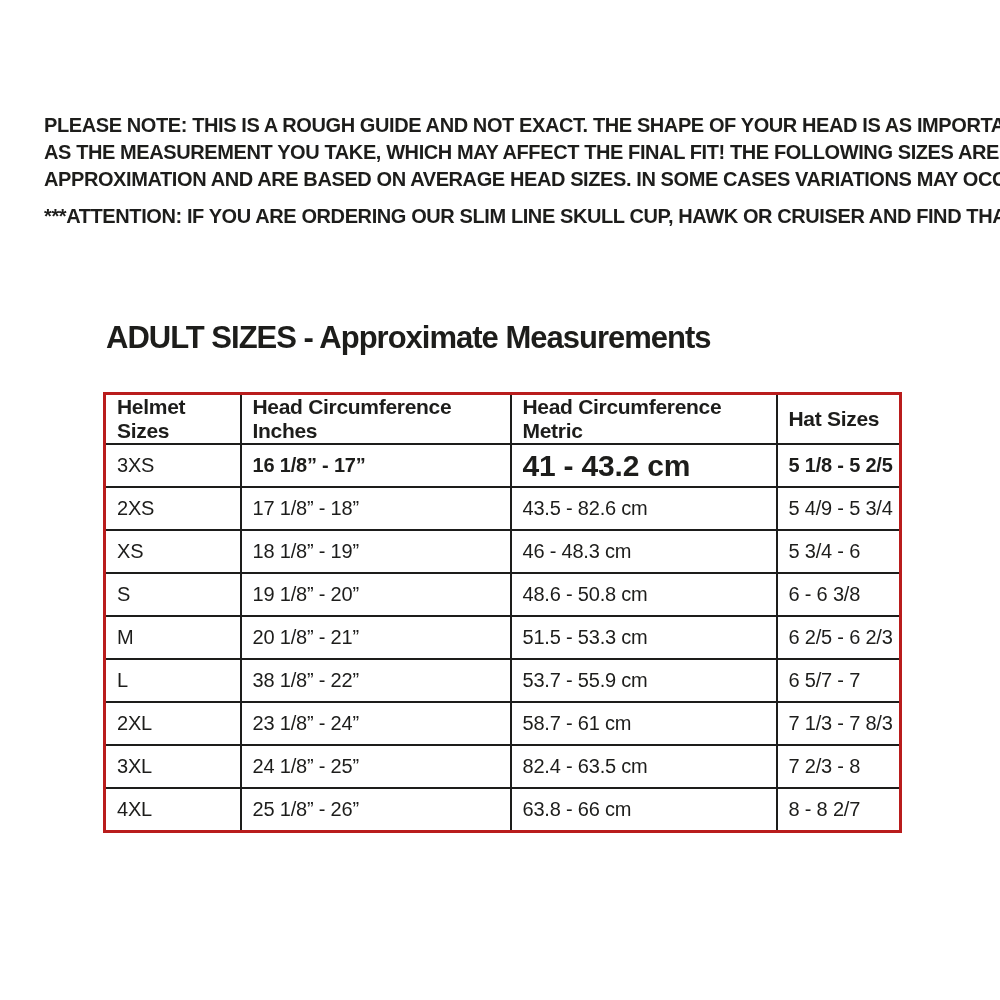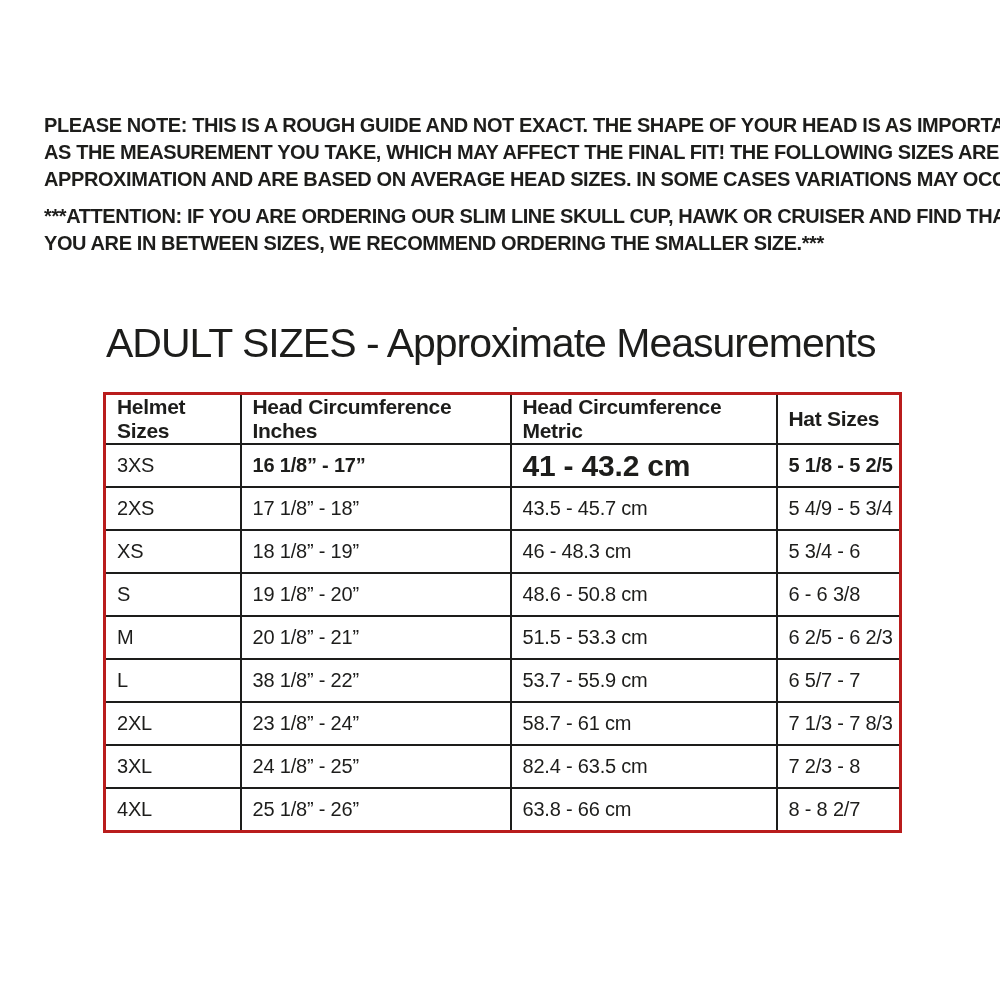--- a/index.html
+++ b/index.html
@@ -22,22 +22,22 @@
     letter-spacing: -0.4px;
   }
   .notice .line { display: block; white-space: nowrap; }
   #please-note { top: 112px; }
   #attention   { top: 203px; }
   .title {
     position: absolute;
     left: 106px;
     top: 320px;
     margin: 0;
-    font-size: 41px;
-    font-weight: 400;
+    font-size: 31px;
+    font-weight: 700;
     letter-spacing: -1px;
     white-space: nowrap;
   }
   table.sizes {
     position: absolute;
     left: 103px;
     top: 392px;
     border-collapse: collapse;
     border: 3px solid #b91c1c;
     table-layout: fixed;
@@ -71,21 +71,20 @@
 <div>
 
   <p id="please-note" class="notice">
       <span class="line">PLEASE NOTE: THIS IS A ROUGH GUIDE AND NOT EXACT. THE SHAPE OF YOUR HEAD IS AS IMPORTANT</span>
       <span class="line">AS THE MEASUREMENT YOU TAKE, WHICH MAY AFFECT THE FINAL FIT! THE FOLLOWING SIZES ARE AN</span>
       <span class="line">APPROXIMATION AND ARE BASED ON AVERAGE HEAD SIZES. IN SOME CASES VARIATIONS MAY OCCUR.</span>
     </p>
 
   <p id="attention" class="notice">
       <span class="line">***ATTENTION: IF YOU ARE ORDERING OUR SLIM LINE SKULL CUP, HAWK OR CRUISER AND FIND THAT</span>
-      <span class="line">YOU ARE IN BETWEEN SIZES, WE RECOMMEND ORDERING THE SMALLER SIZE.***</span>
     </p>
 
   <h1 class="title">ADULT SIZES - Approximate Measurements</h1>
 
   <table class="sizes">
     <colgroup>
       <col style="width:136px">
       <col style="width:270px">
       <col style="width:266px">
       <col style="width:124px">
@@ -101,21 +100,21 @@
     <tbody>
         <tr class="em">
           <td>3XS</td>
           <td>16 1/8” - 17”</td>
           <td>41 - 43.2 cm</td>
           <td>5 1/8 - 5 2/5</td>
         </tr>
         <tr>
           <td>2XS</td>
           <td>17 1/8” - 18”</td>
-          <td>43.5 - 45.7 cm</td>
+          <td>43.5 - 82.6 cm</td>
           <td>5 4/9 - 5 3/4</td>
         </tr>
         <tr>
           <td>XS</td>
           <td>18 1/8” - 19”</td>
           <td>46 - 48.3 cm</td>
           <td>5 3/4 - 6</td>
         </tr>
         <tr>
           <td>S</td>

